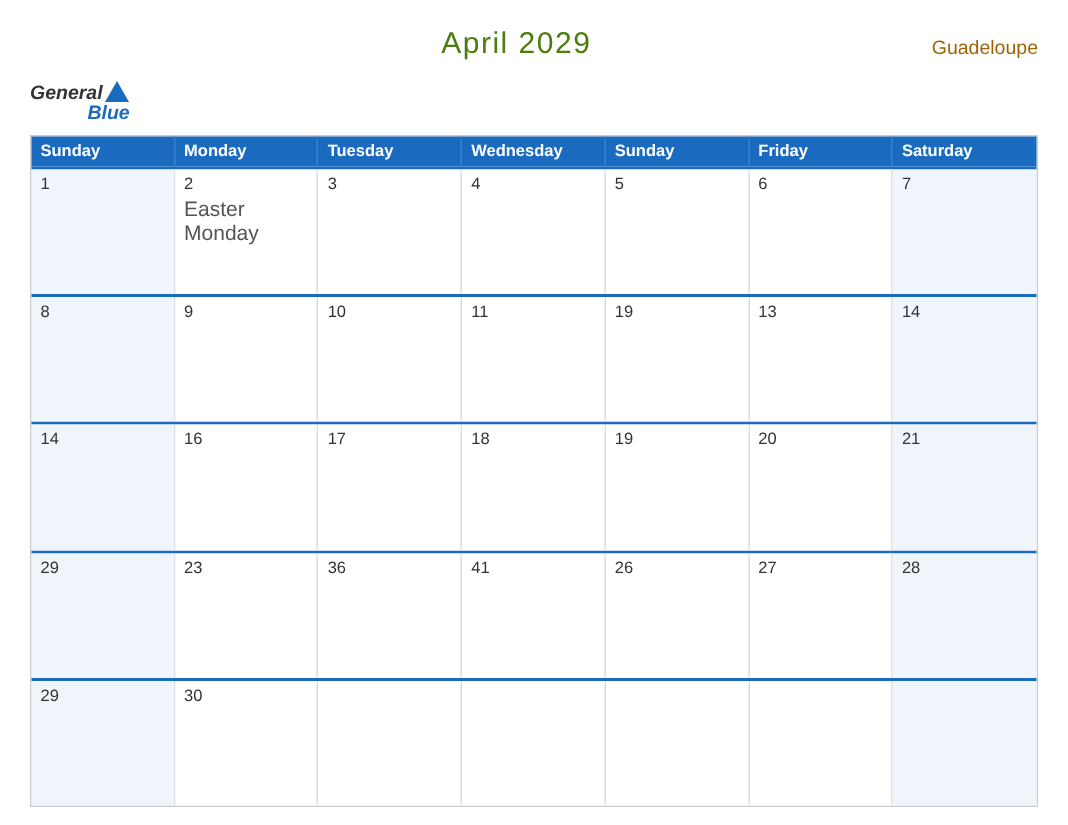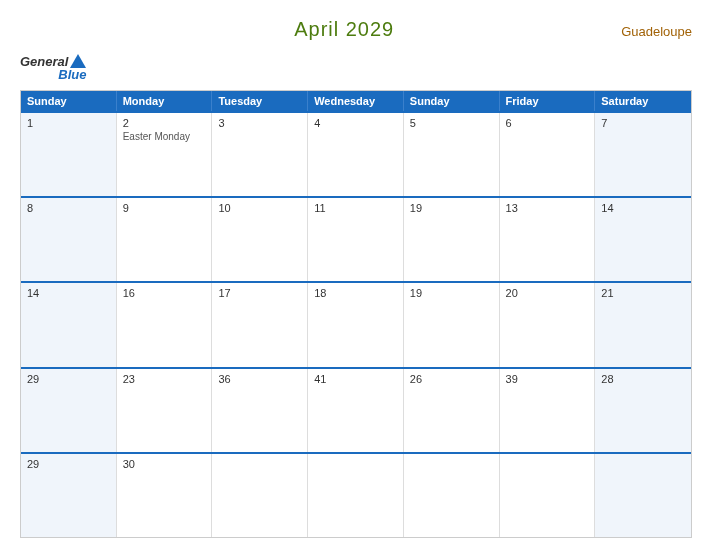--- a/index.html
+++ b/index.html
@@ -120,21 +120,21 @@
     }
     .cal-cell.weekend-col {
       background: #f0f5fb;
     }
     .day-num {
       font-size: 11px;
       color: #333;
       display: block;
     }
     .holiday-label {
-      font-size: 10px;
+      font-size: 14px;
       color: #555;
       display: block;
       margin-top: 2px;
     }
     .cal-week:last-child .cal-cell {
       
     }
   </style>
 </head>
 <body>
@@ -245,21 +245,21 @@
           <div class="cal-cell">
             <span class="day-num">36</span>
           </div>
           <div class="cal-cell">
             <span class="day-num">41</span>
           </div>
           <div class="cal-cell">
             <span class="day-num">26</span>
           </div>
           <div class="cal-cell">
-            <span class="day-num">39</span>
+            <span class="day-num">27</span>
           </div>
           <div class="cal-cell weekend-col">
             <span class="day-num">28</span>
           </div>
         </div>
         <div class="cal-week">
           <div class="cal-cell weekend-col">
             <span class="day-num">29</span>
           </div>
           <div class="cal-cell">

